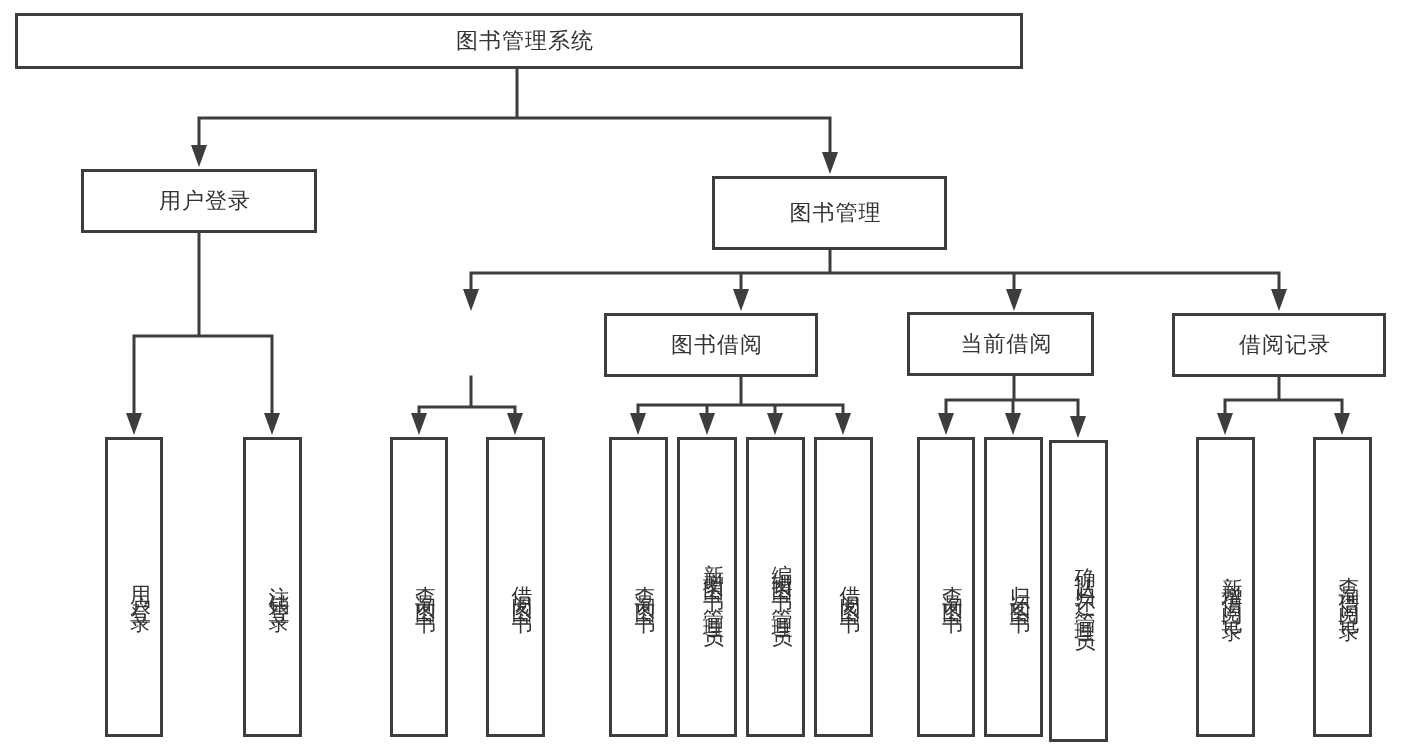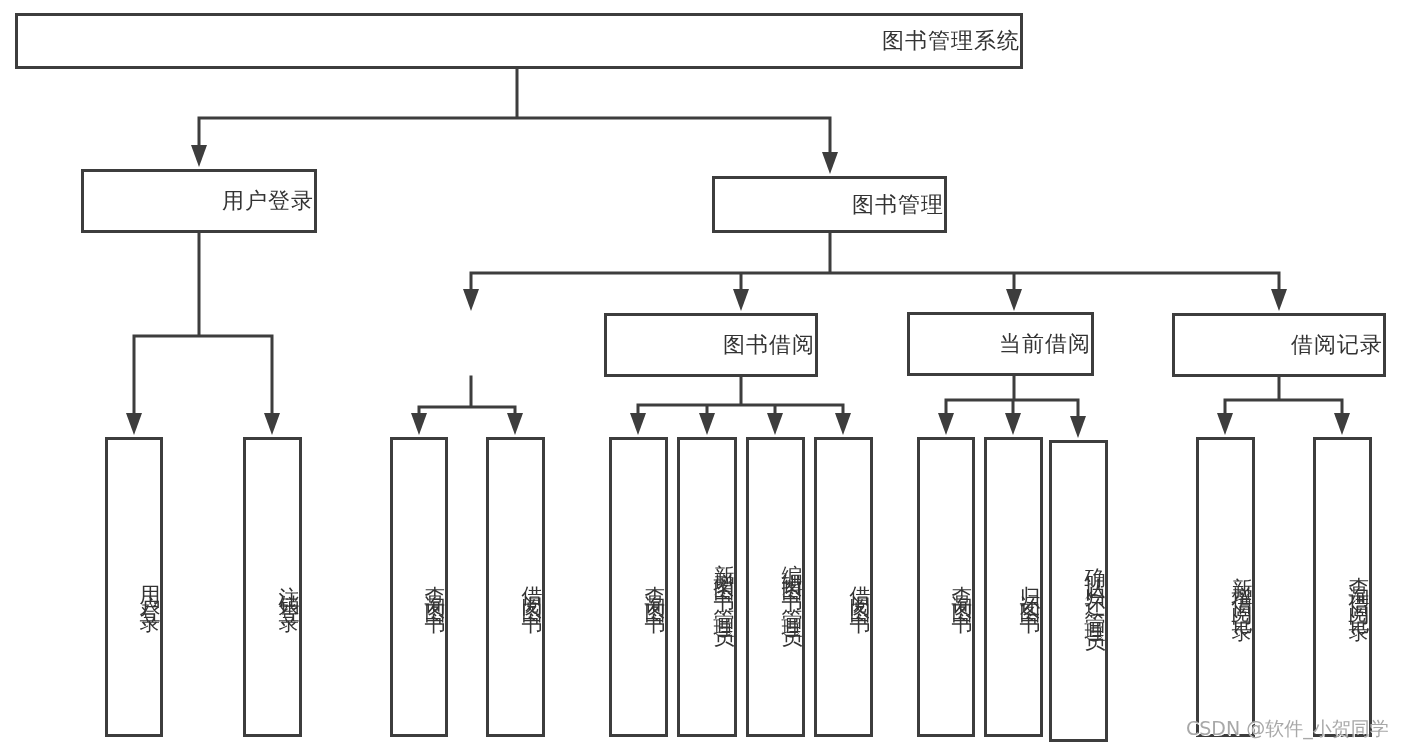--- a/index.html
+++ b/index.html
@@ -17,21 +17,21 @@
     overflow:hidden;
   }
   .connectors{position:absolute;left:0;top:0;width:1405px;height:747px;}
   .connectors path{stroke:var(--line);stroke-width:3;fill:none;stroke-linecap:square;}
   .connectors polygon{fill:var(--line);stroke:none;}
   .box{
     position:absolute;
     box-sizing:border-box;
     background:#fff;
     border:3px solid var(--line);
-    display:flex;align-items:center;justify-content:flex-end;
+    display:flex;align-items:center;justify-content:center;
     color:var(--text);
     padding-left:12px;
   }
   .hbox .lbl{
     font-size:22px;
     letter-spacing:1px;
     white-space:nowrap;
   }
   .vbox .lbl{
     writing-mode:vertical-rl;
@@ -85,21 +85,21 @@
     <polygon points="1342,435 1334,413 1350,413"></polygon>
   </svg>
 
   <div class="box hbox" style="left:15px;top:13px;width:1008px;height:56px;">
     <span class="lbl">图书管理系统</span>
   </div>
 
   <div class="box hbox" style="left:81px;top:169px;width:236px;height:64px;">
     <span class="lbl">用户登录</span>
   </div>
-  <div class="box hbox" style="left:712px;top:176px;width:235px;height:57px;">
+  <div class="box hbox" style="left:712px;top:176px;width:235px;height:74px;">
     <span class="lbl">图书管理</span>
   </div>
 
   <div class="box hbox" style="left:604px;top:313px;width:214px;height:64px;">
     <span class="lbl">图书借阅</span>
   </div>
   <div class="box hbox" style="left:907px;top:312px;width:187px;height:64px;">
     <span class="lbl">当前借阅</span>
   </div>
   <div class="box hbox" style="left:1172px;top:313px;width:214px;height:64px;">
@@ -143,15 +143,14 @@
     <span class="lbl">确认归还（管理员）</span>
   </div>
 
   <div class="box vbox" style="left:1196px;top:437px;width:59px;height:300px;">
     <span class="lbl">新增借阅记录</span>
   </div>
   <div class="box vbox" style="left:1313px;top:437px;width:59px;height:300px;">
     <span class="lbl">查询借阅记录</span>
   </div>
 
-  <div class="watermark">CSDN @软件_小贺同学</div>
 
 </div>
 
 </body></html>

